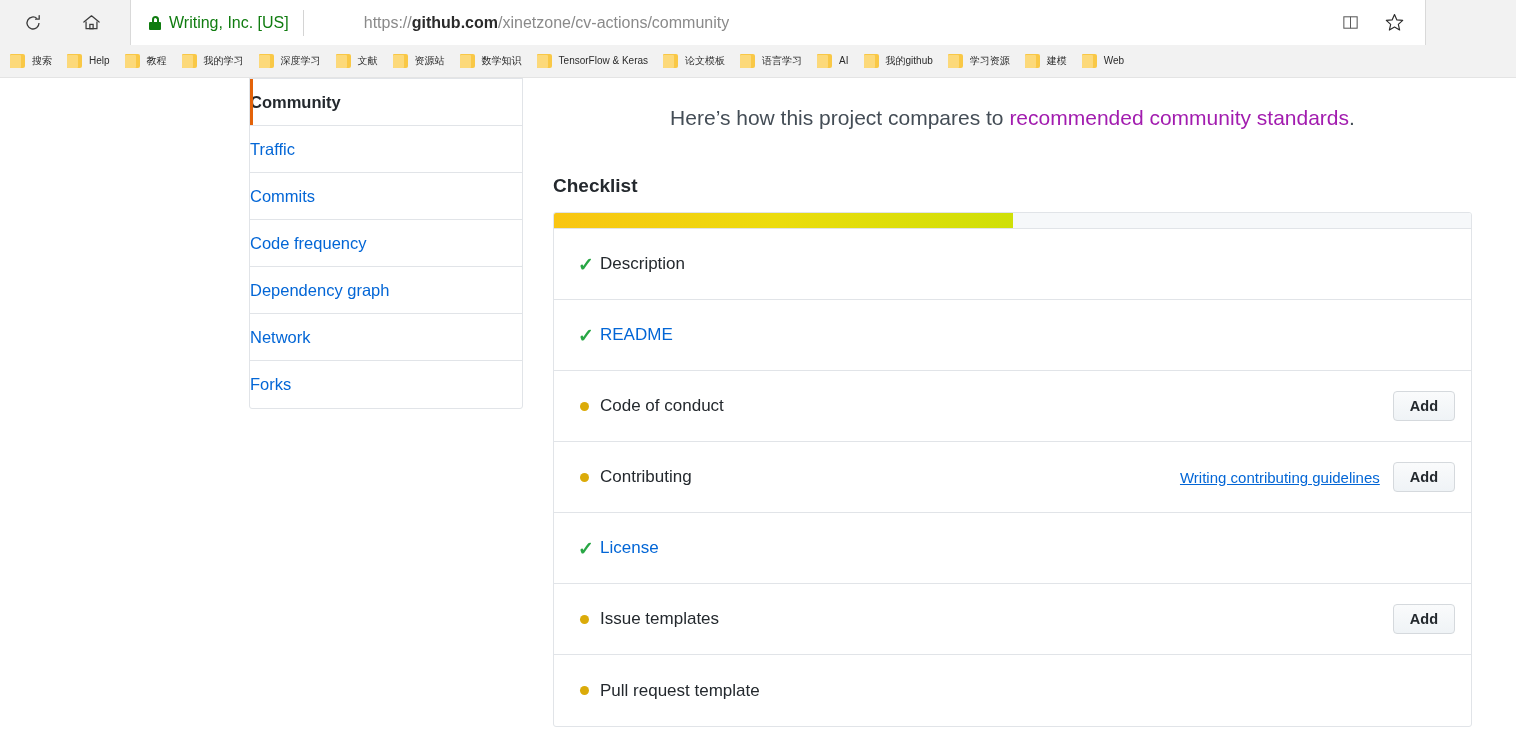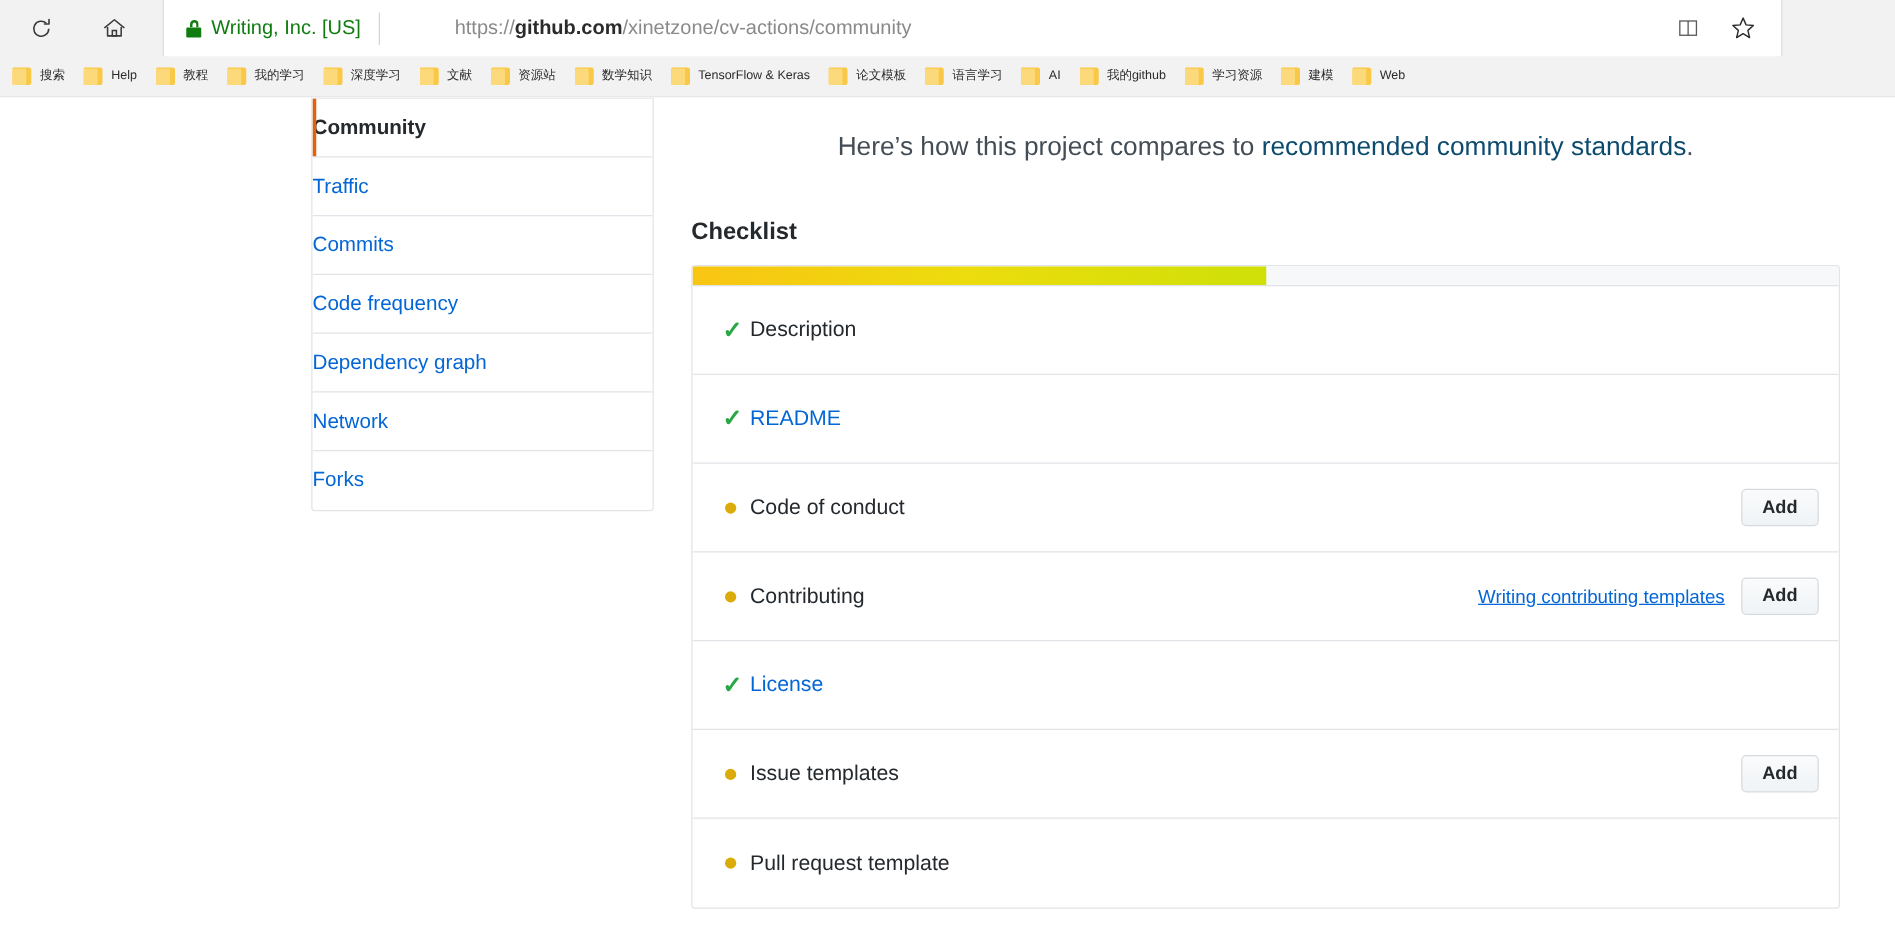--- a/index.html
+++ b/index.html
@@ -200,21 +200,21 @@
     top: 0;
     width: 919px;
   }
   .intro {
     text-align: center;
     font-size: 21px;
     color: #444d56;
     padding-top: 28px;
     font-weight: 300;
   }
-  .intro a { color: #0c4a6e; text-decoration: none; }
+  .intro a { color: #a21caf; text-decoration: none; }
 
   .checklist-title {
     margin-top: 45px;
     font-size: 19px;
     font-weight: bold;
     color: #24292e;
   }
 
   .checklist-box {
     margin-top: 15px;
@@ -507,21 +507,21 @@
           </span>
         <span class="row-label">Code of conduct</span>
         <button class="add-btn">Add</button>
       </div>
 
       <div class="check-row">
         <span class="status-icon">
             <span class="dot-mark"></span>
           </span>
         <span class="row-label">Contributing</span>
-        <a href="#" class="row-helper">Writing contributing templates</a>
+        <a href="#" class="row-helper">Writing contributing guidelines</a>
         <button class="add-btn">Add</button>
       </div>
 
       <div class="check-row">
         <span class="status-icon">
             <span class="check-mark">✓</span>
           </span>
         <span class="row-label link">License</span>
         <span class="row-spacer"></span>
       </div>

